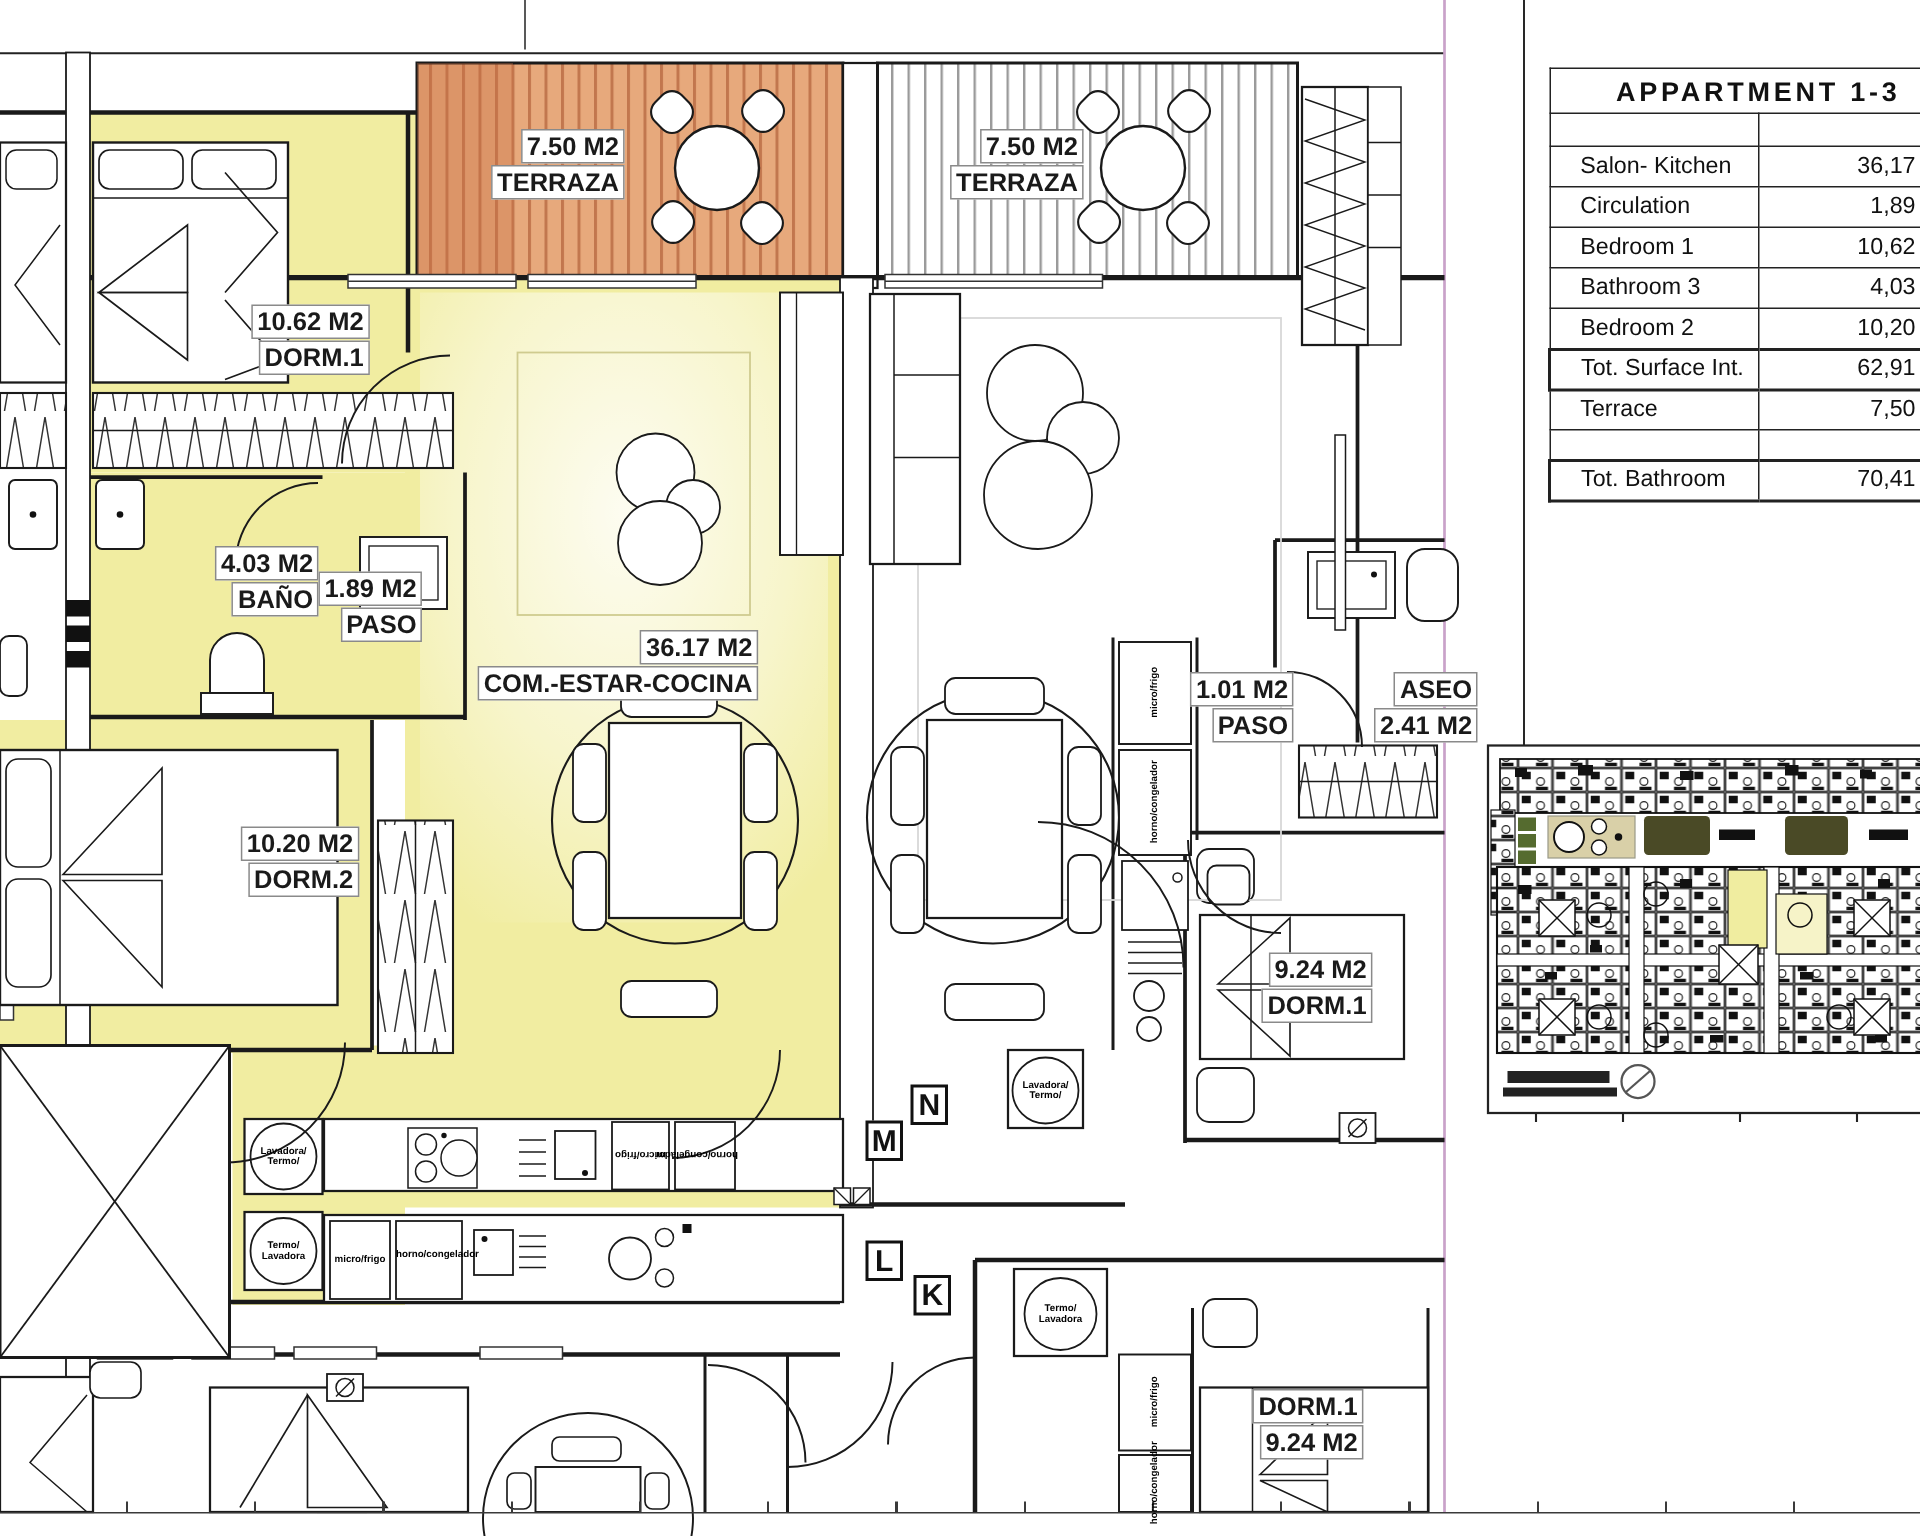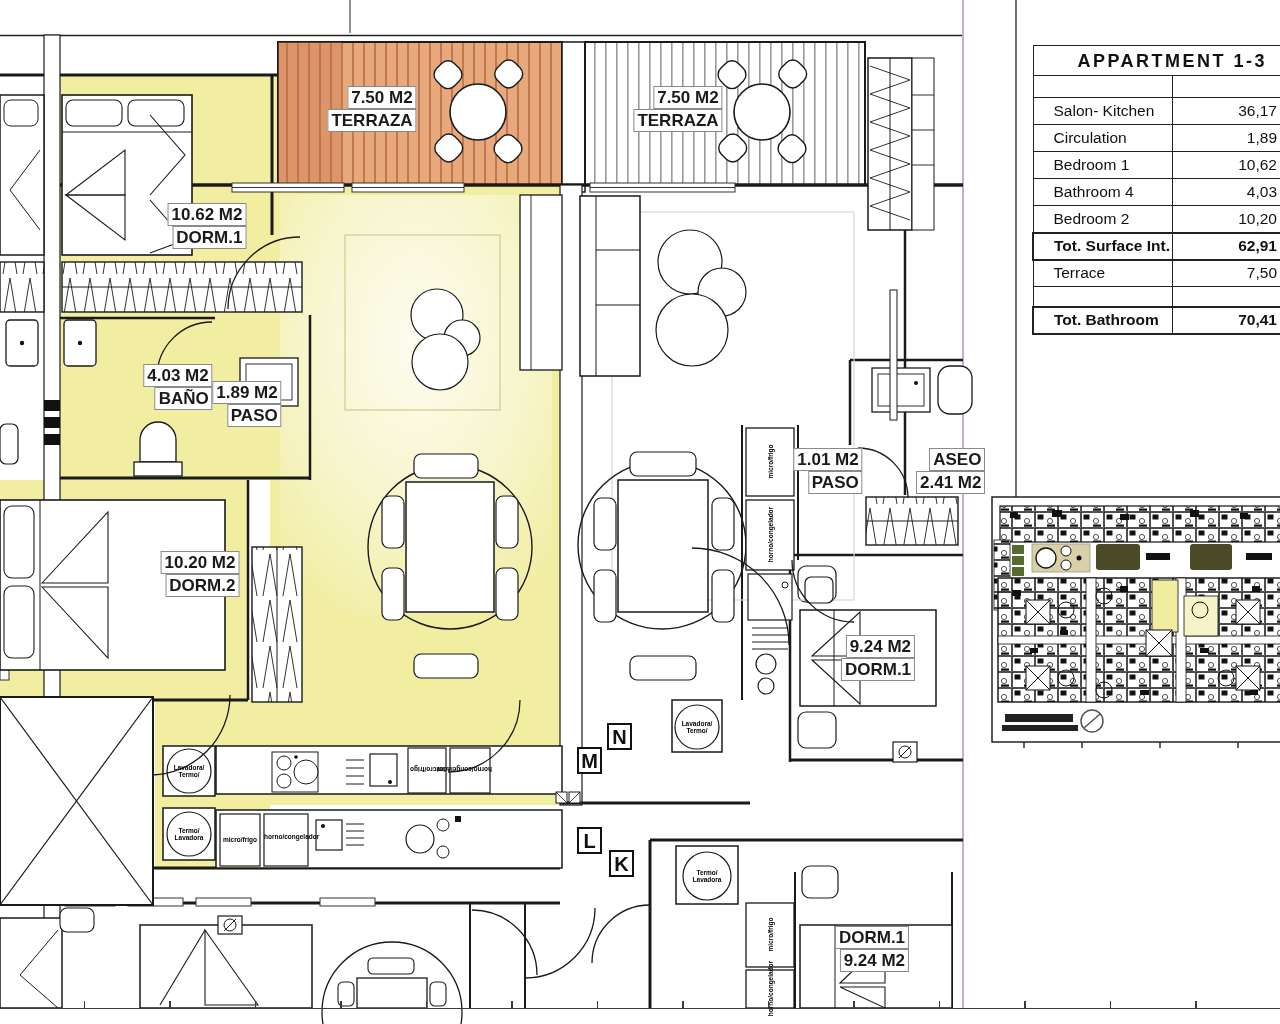--- a/index.html
+++ b/index.html
@@ -31,21 +31,21 @@
 .panel{position:absolute;left:1032px;top:45px;z-index:7;background:#fff}
 .panel table{border-collapse:collapse;table-layout:fixed;width:280px}
 .panel td{border:1.5px solid #222;font:15.5px/18px "Liberation Sans",sans-serif;
   color:#111;overflow:hidden;white-space:nowrap}
 .panel td.l{width:182px;padding-left:20px}
 .panel td.v{width:98px;text-align:right;padding-right:34px}
 .panel tr.title td{font-weight:700;font-size:18px;letter-spacing:2.5px;text-align:center;height:30px}
 .panel tr.blank1 td{height:22px}
 .panel tr.blank2 td{height:20px}
 .panel tr.r td{height:27px}
-.panel tr.em td{border-top-width:2.5px;border-bottom-width:2.5px;font-weight:700}
+.panel tr.em td{border-top-width:2.5px;border-bottom-width:2.5px;font-weight:400}
 .panel tr.em td:first-child{border-left-width:2.5px}
 
 .ruler{position:absolute;left:0;top:1001px;width:1280px;height:8px;z-index:4;
   border-bottom:1.5px solid #3a3a3a;
   background:repeating-linear-gradient(90deg,transparent 0,transparent 84px,#3a3a3a 84px,#3a3a3a 85.5px);}
 </style>
 </head>
 <body>
 
 <div class="sheet">
@@ -484,20 +484,24 @@
   <div class="row"><span class="ln">BAÑO</span></div>
 </div>
 <div class="plab" style="left:247px;top:381px">
   <div class="row"><span class="ln">1.89 M2</span></div>
   <div class="row"><span class="ln">PASO</span></div>
 </div>
 <div class="plab" style="left:200px;top:551px">
   <div class="row"><span class="ln">10.20 M2</span></div>
   <div class="row"><span class="ln">DORM.2</span></div>
 </div>
+<div class="plab" style="left:412px;top:420px">
+  <div class="row"><span class="ln">36.17 M2</span></div>
+  <div class="row"><span class="ln">COM.-ESTAR-COCINA</span></div>
+</div>
 <div class="plab" style="left:828px;top:448px">
   <div class="row"><span class="ln">1.01 M2</span></div>
   <div class="row"><span class="ln">PASO</span></div>
 </div>
 <div class="plab noshift" style="left:916px;top:448px">
   <div class="row"><span class="ln">ASEO</span></div>
   <div class="row"><span class="ln">2.41 M2</span></div>
 </div>
 <div class="plab" style="left:878px;top:635px">
   <div class="row"><span class="ln">9.24 M2</span></div>
@@ -554,21 +558,21 @@
           </tr>
     <tr class="r">
             <td class="l">Circulation</td>
             <td class="v">1,89</td>
           </tr>
     <tr class="r">
             <td class="l">Bedroom 1</td>
             <td class="v">10,62</td>
           </tr>
     <tr class="r">
-            <td class="l">Bathroom 4</td>
+            <td class="l">Bathroom 3</td>
             <td class="v">4,03</td>
           </tr>
     <tr class="r">
             <td class="l">Bedroom 2</td>
             <td class="v">10,20</td>
           </tr>
     <tr class="r em">
             <td class="l">Tot. Surface Int.</td>
             <td class="v">62,91</td>
           </tr>

